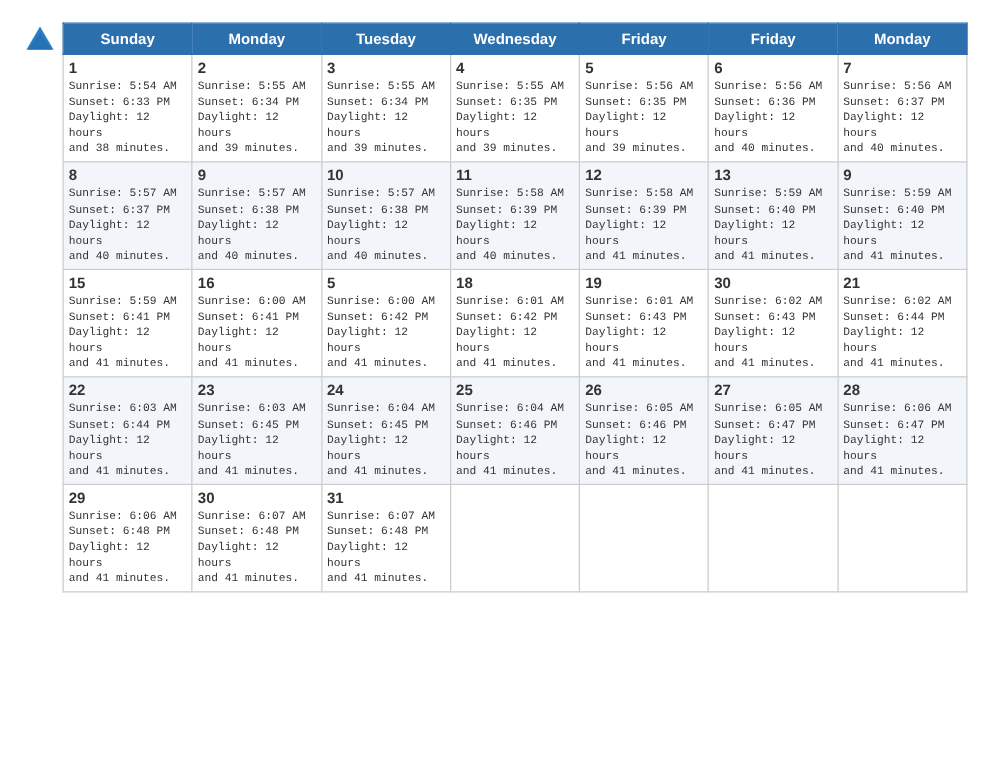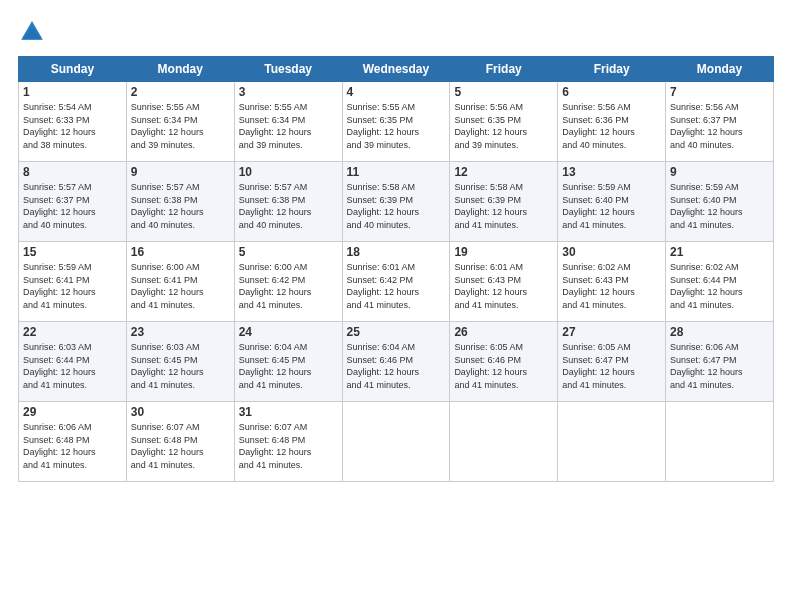--- a/index.html
+++ b/index.html
@@ -8,21 +8,21 @@
       height: 612px;
       font-family: Arial, sans-serif;
       background: #fff;
       overflow: hidden;
     }
     .page {
       width: 792px;
       height: 472px;
       padding: 18px 18px 12px 18px;
       display: flex;
-      flex-direction: column;
+      flex-direction: row;
     }
     .header {
       display: flex;
       justify-content: space-between;
       align-items: flex-start;
       margin-bottom: 10px;
     }
     .logo {
       display: flex;
       align-items: center;
@@ -90,20 +90,21 @@
     .day-num {
       font-size: 12px;
       font-weight: bold;
       display: block;
       margin-bottom: 2px;
     }
     .day-info {
       font-size: 9px;
       line-height: 1.4;
       color: #333;
+      font-family: Liberation Mono, monospace;
     }
     .empty-cell {
       background: #fff !important;
     }
   </style>
 </head>
 <body>
 
 <div class="page">
   <div class="header">

